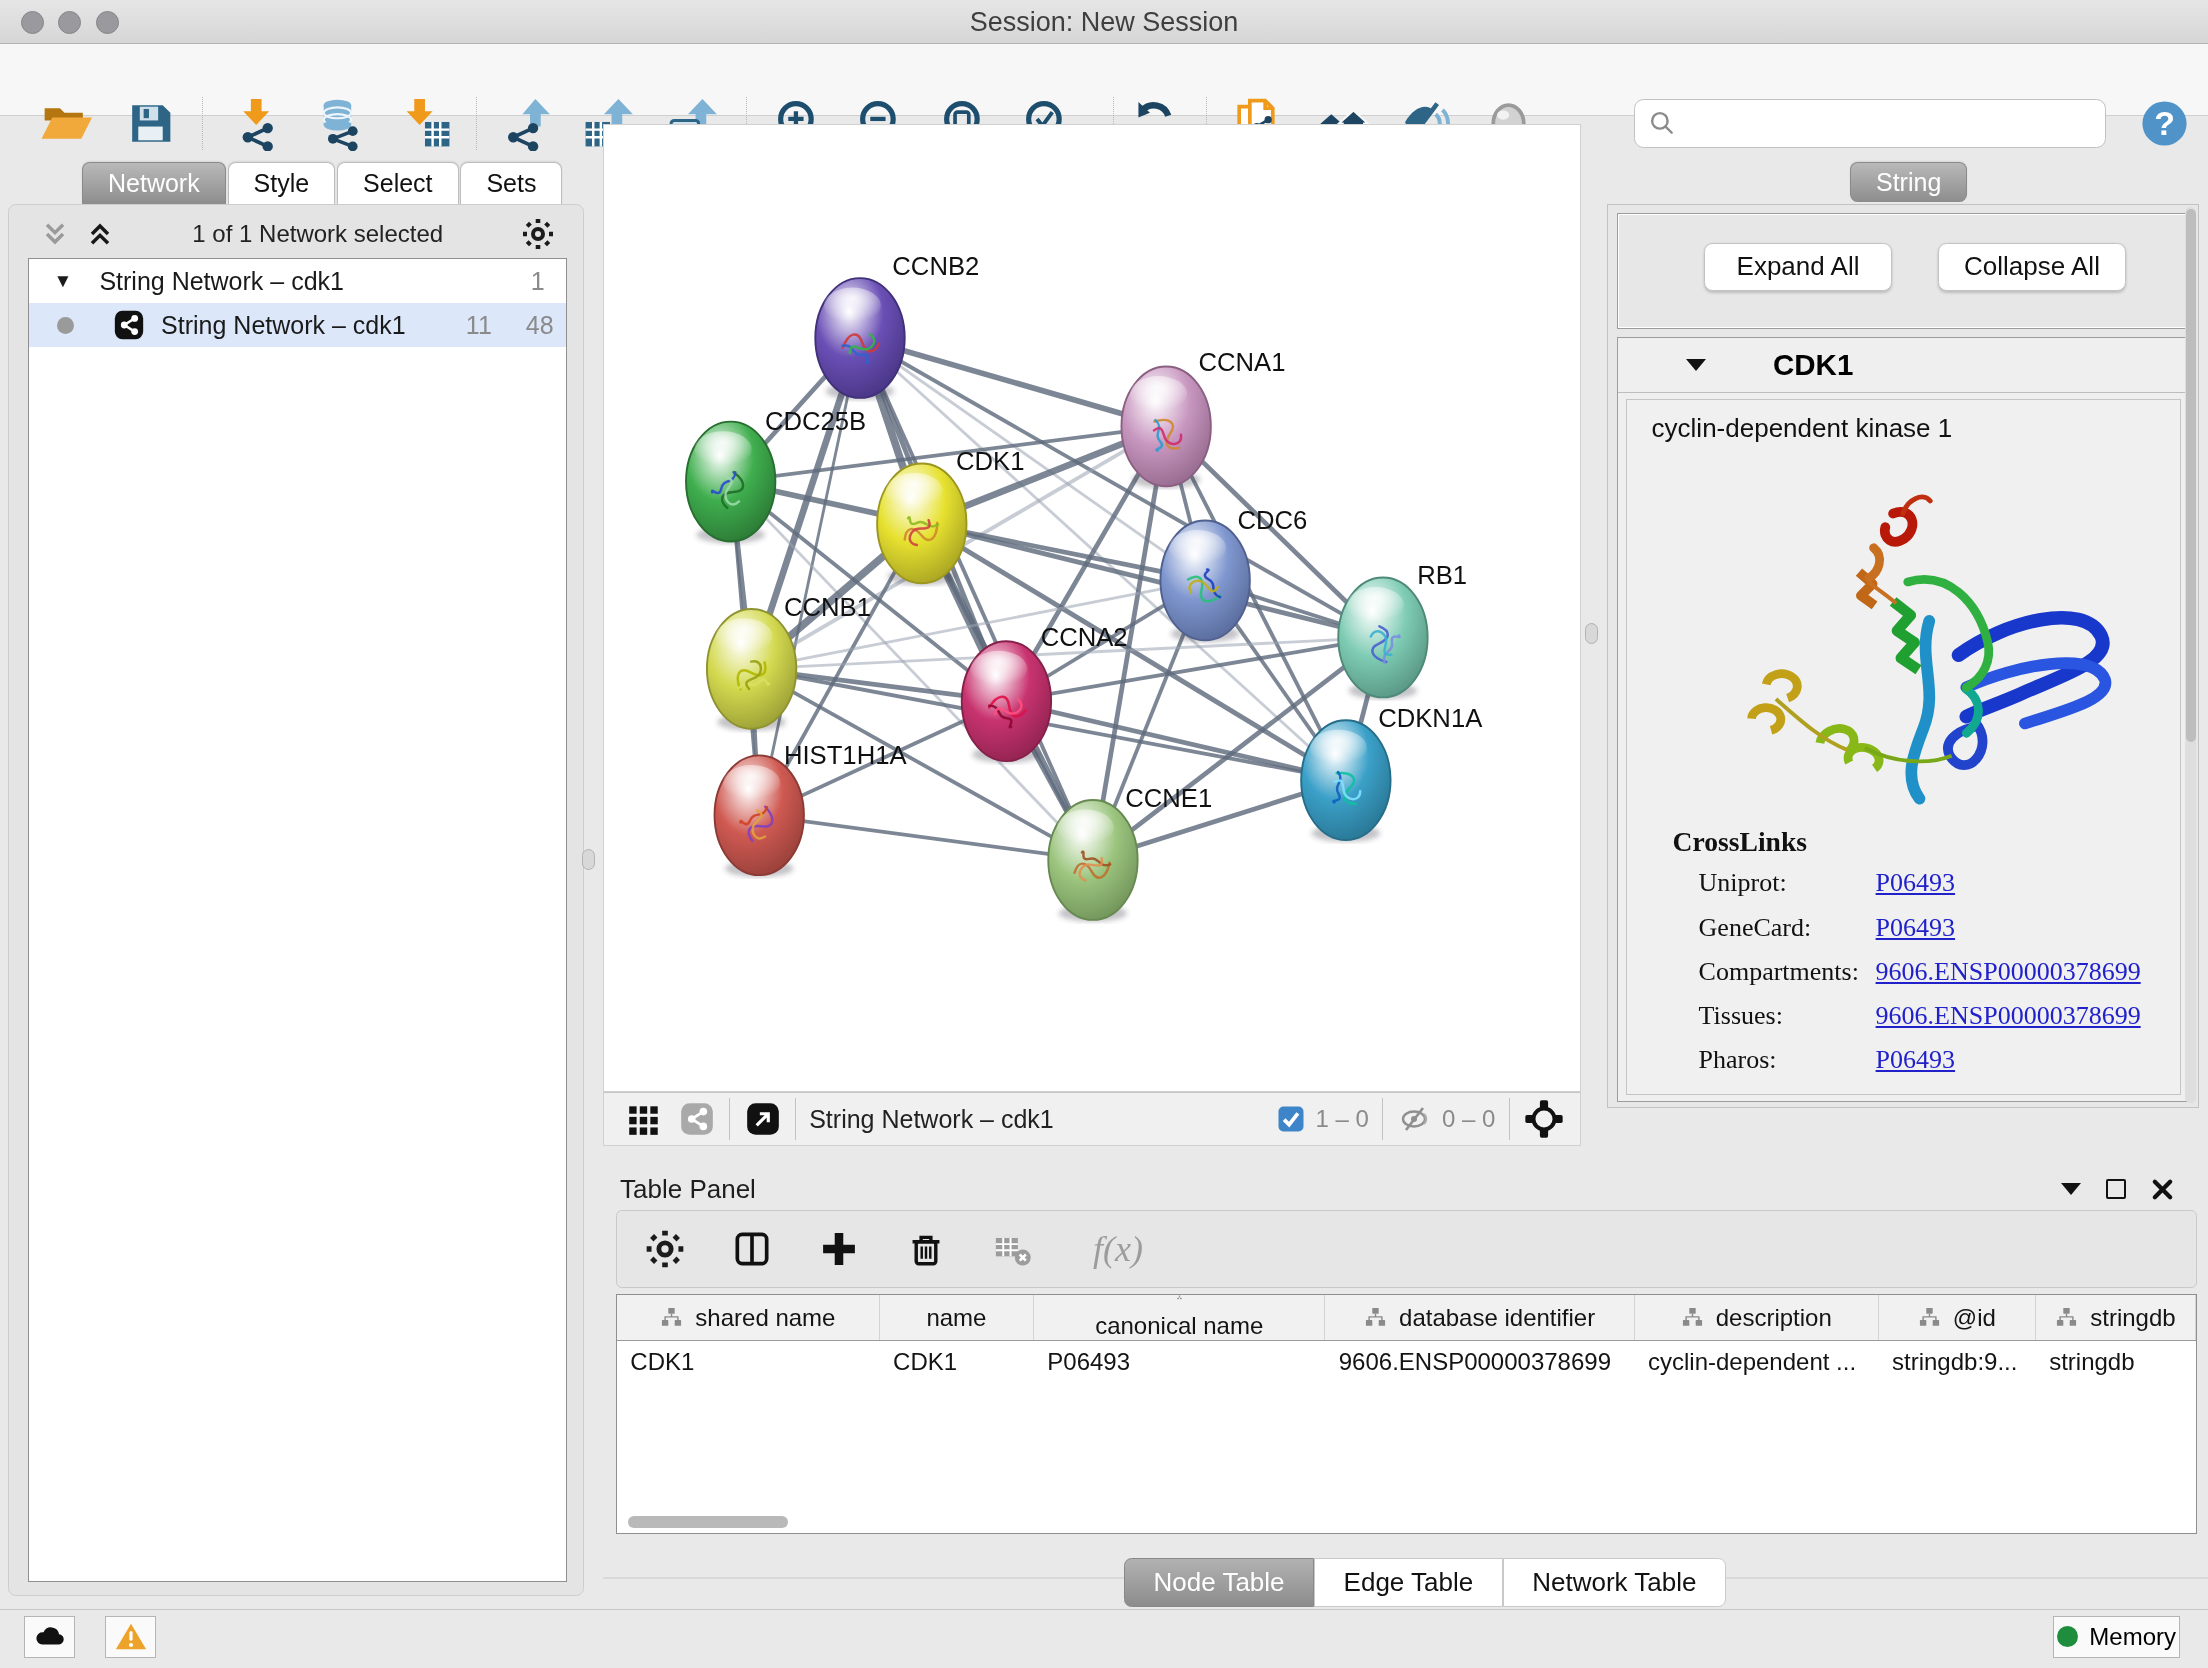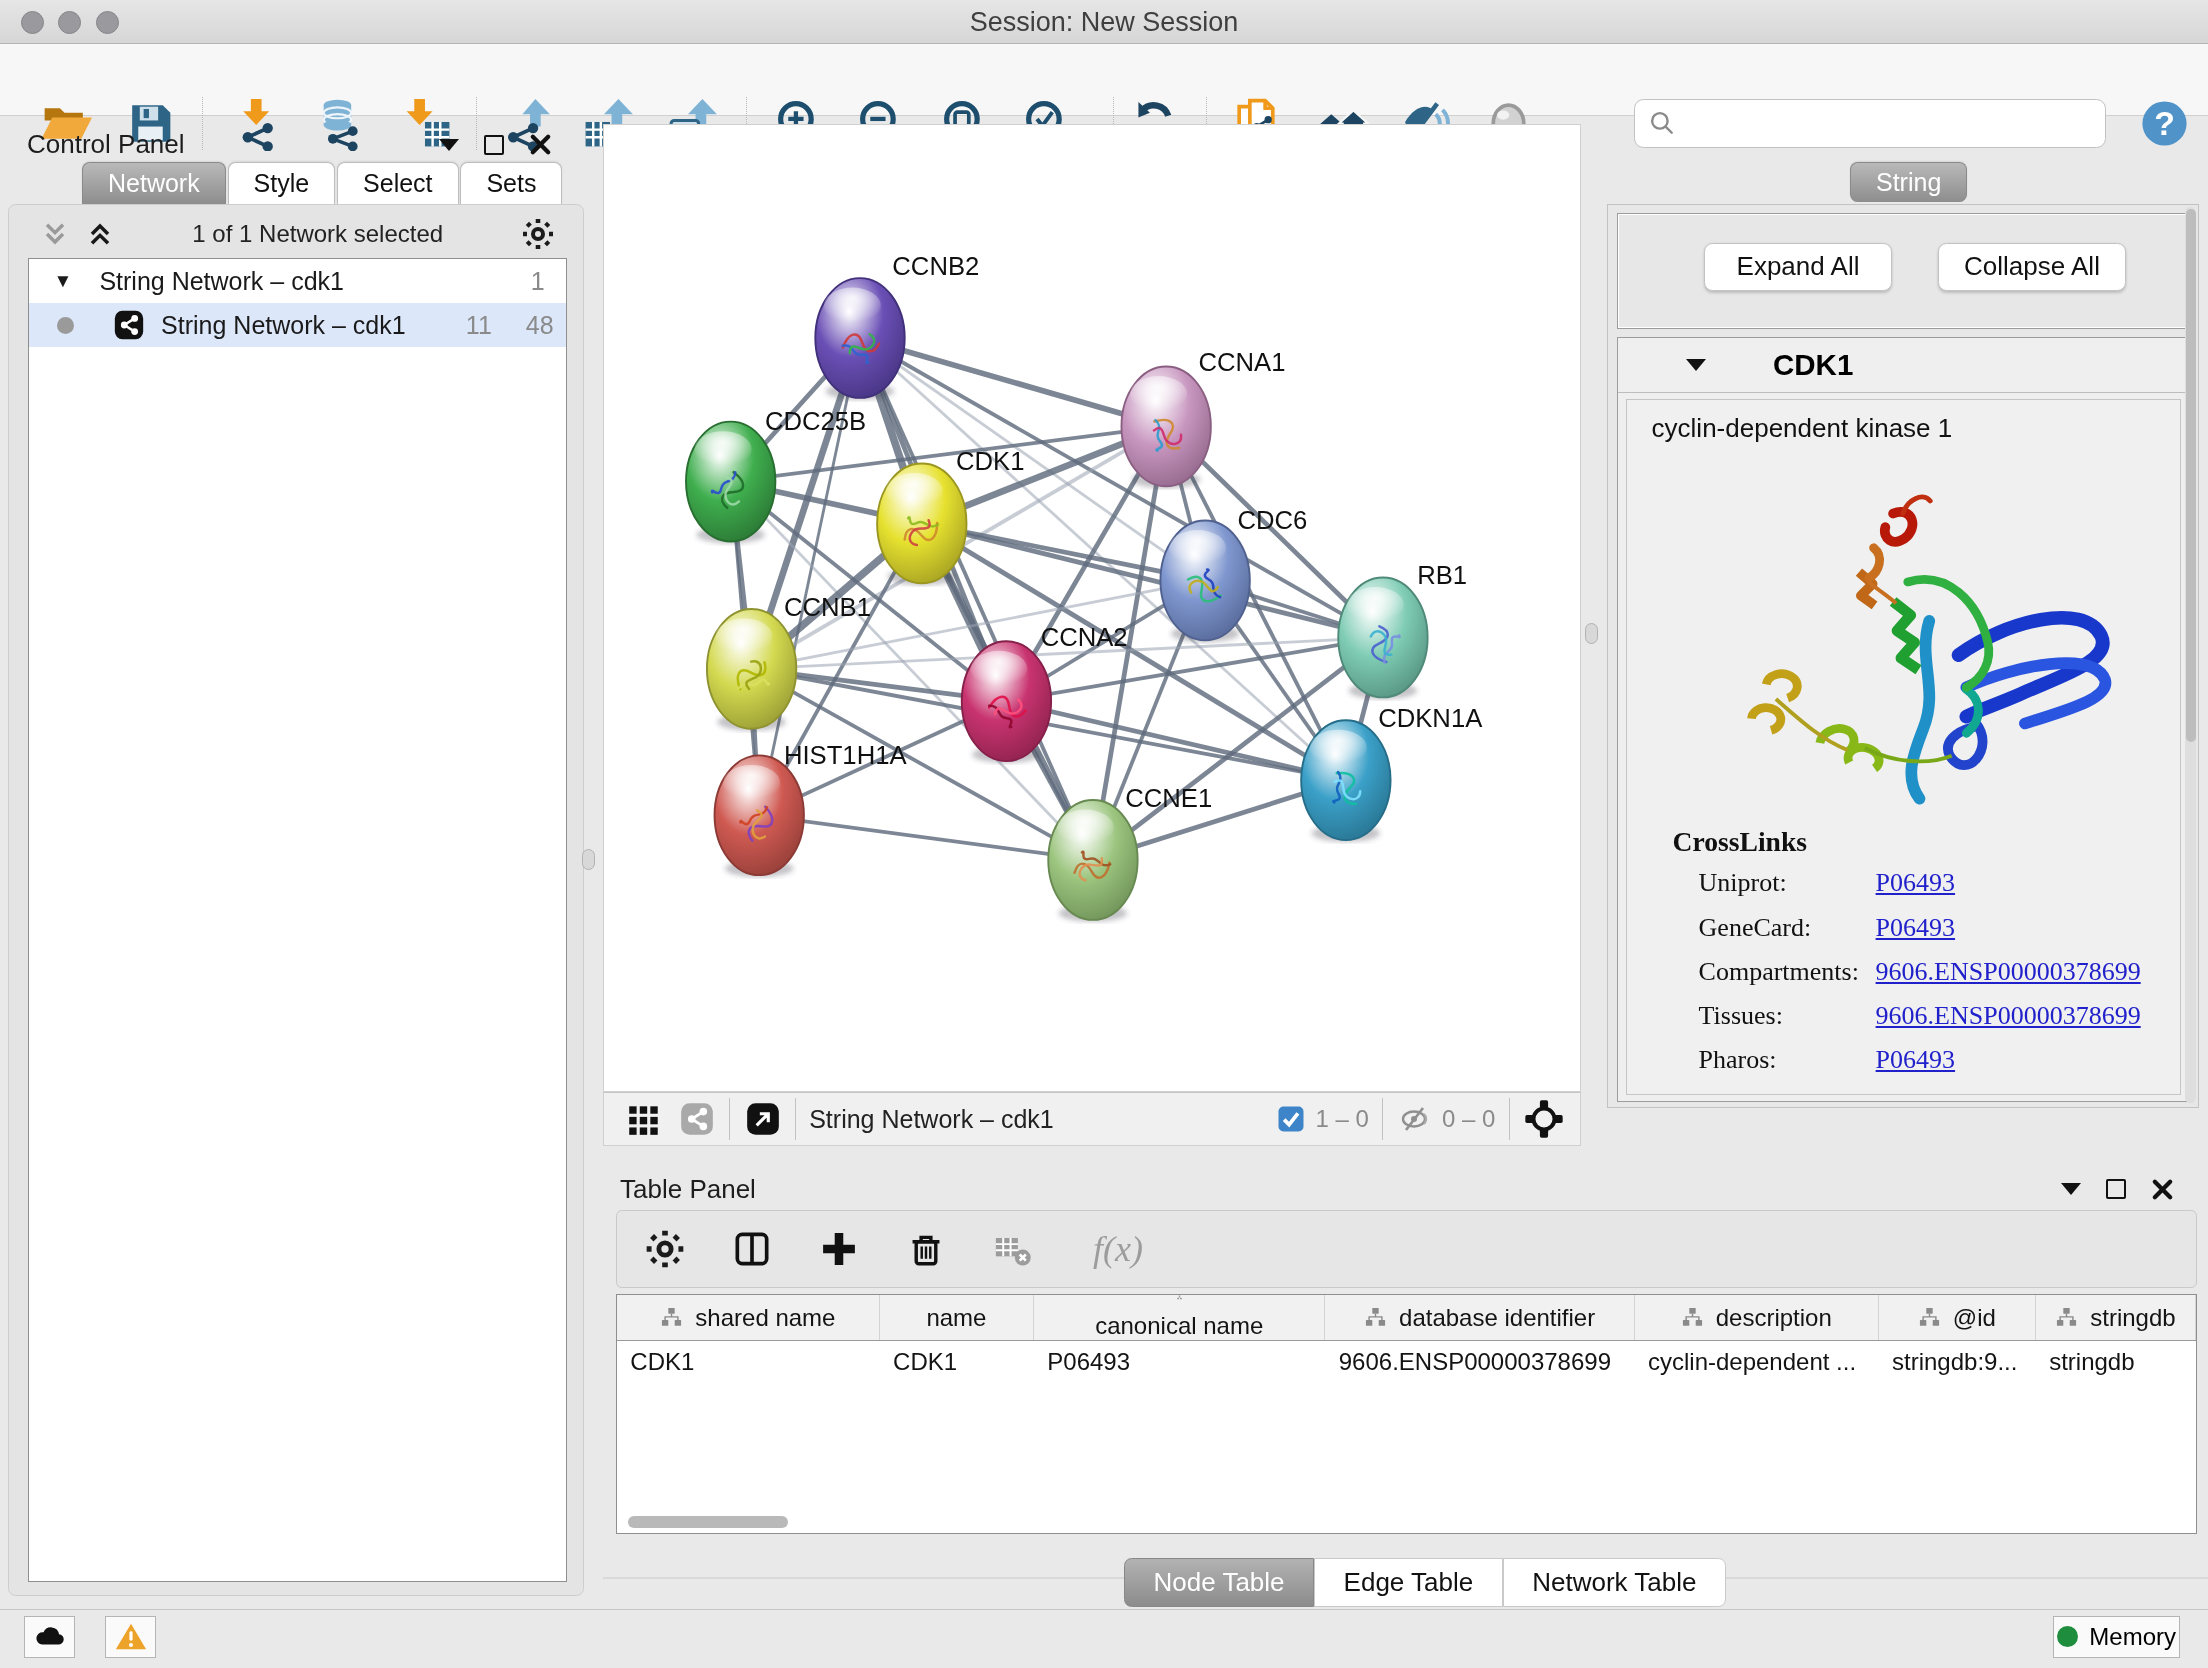--- a/index.html
+++ b/index.html
@@ -249,30 +249,20 @@
   </div>
   <div class="tbtn" style="left:2134px">
     <svg width="53" height="53" viewBox="0 0 36 36">
       <circle cx="18" cy="18" r="15" fill="#4f93c9"></circle>
       <text x="18" y="26" text-anchor="middle" font-size="23" font-family="Liberation Sans, sans-serif" font-weight="bold" fill="#fff">?</text>
     </svg>
   </div>
 </div>
 
 <div class="abs" style="left:0;top:116px;width:592px;height:1489px">
-  <div class="abs cp-title-row" style="left:27px;top:9.5px;width:542px;height:38px">
-    <span>Control Panel</span>
-    <div class="panel-icons" style="position:absolute;right:17px">
-      <span class="tri-down"></span>
-      <span class="float-box"></span>
-      <svg width="23" height="23" viewBox="0 0 24 24">
-        <path d="M4 4l16 16M20 4L4 20" stroke="#111" stroke-width="4.5" stroke-linecap="round"></path>
-      </svg>
-    </div>
-  </div>
 
   <div class="abs tabs" style="left:82px;top:46px">
     <div class="tab sel">Network</div>
     <div class="tab">Style</div>
     <div class="tab">Select</div>
     <div class="tab">Sets</div>
   </div>
 
   <div class="abs graybox" style="left:7.6px;top:88px;width:576px;height:1392px">
     <div class="selbar" style="position:absolute;left:0;top:7.6px;width:100%;height:42px">

